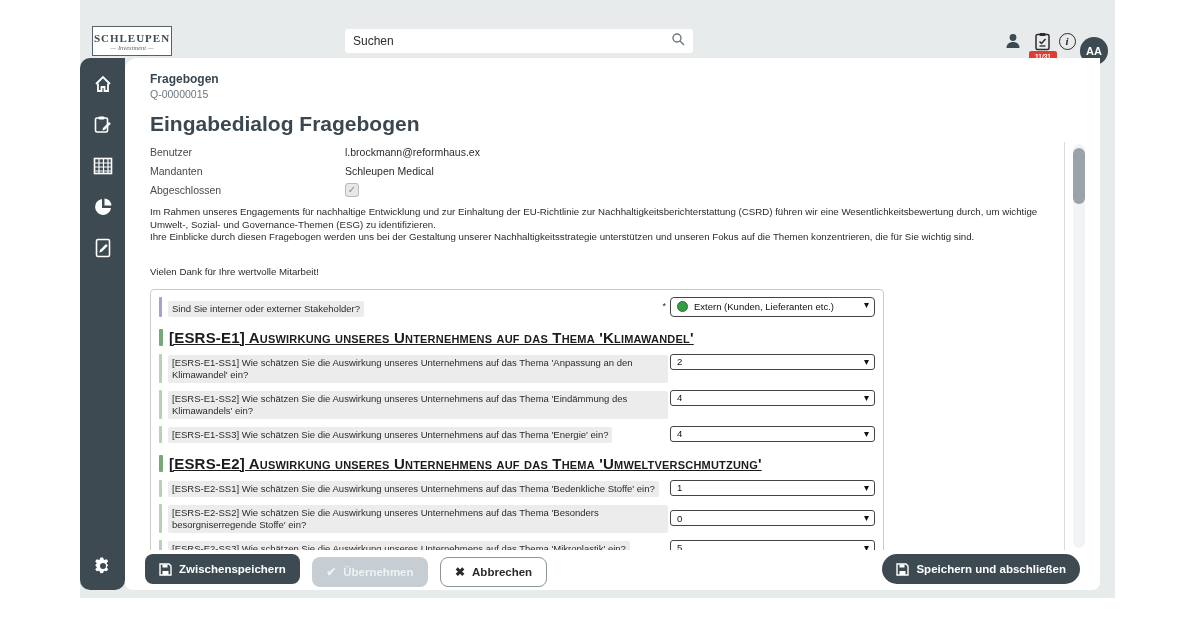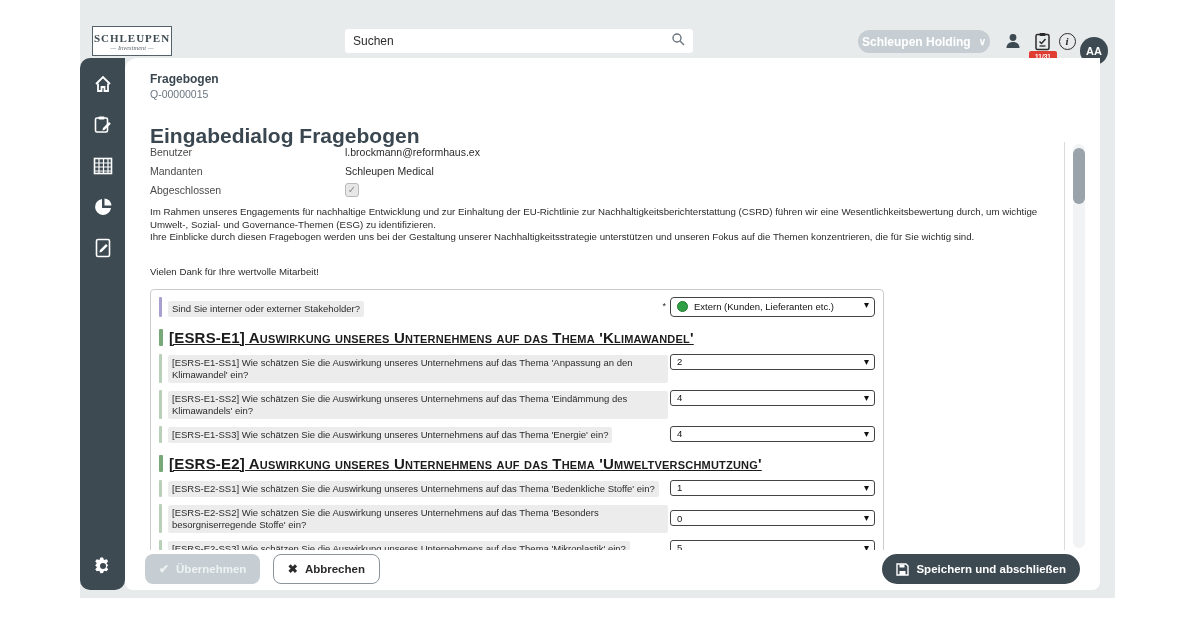--- a/index.html
+++ b/index.html
@@ -22,21 +22,21 @@
   
   #sidebar { position:absolute; left:0; top:58px; width:45px; height:532px; background:#3d4a52; border-radius:10px 0 10px 10px; display:flex; flex-direction:column; align-items:center; padding-top:14px; }
   .sb-icon { width:24px; height:24px; margin-bottom:17px; display:flex; align-items:center; justify-content:center; }
   .sb-gear { position:absolute; bottom:14px; left:0; width:45px; display:flex; justify-content:center; }
 
   
   #card { position:absolute; left:45px; top:58px; width:975px; height:532px; background:#fff; border-radius:12px 0 8px 8px; overflow:hidden; }
   .card-head { position:absolute; left:25px; top:14px; }
   .crumb { font-size:12px; font-weight:bold; color:#3a4750; }
   .record-id { font-size:10.5px; color:#6b7680; margin-top:2px; }
-  .page-title { position:absolute; left:25px; top:66px; font-size:21px; font-weight:bold; color:#3a4750; }
+  .page-title { position:absolute; left:25px; top:54px; font-size:21px; font-weight:bold; color:#3a4750; }
 
   
   #region { position:absolute; left:25px; top:84px; width:915px; height:408px; overflow:hidden; border-right:1px solid #d8dcde; padding-right:11px; }
   #vscroll-track { position:absolute; left:948px; top:86px; width:12px; height:404px; background:#f1f3f4; border-radius:6px; }
   #vscroll-thumb { position:absolute; left:0; top:4px; width:12px; height:56px; background:#9aa3a9; border-radius:6px; }
 
   .field-row { display:flex; height:19px; align-items:center; }
   .field-label { width:195px; font-size:10.5px; color:#4a4a4a; }
   .field-value { font-size:10.5px; color:#2b2b2b; }
   .checkbox { width:14px; height:14px; background:#e7e7e7; border:1px solid #b9b9b9; border-radius:3px; display:flex; align-items:center; justify-content:center; font-size:10px; color:#8a8a8a; }
@@ -85,24 +85,20 @@
     </div>
     <div class="search-wrap">
       <span class="search-text">Suchen</span>
       <span>
         <svg width="14" height="14" viewBox="0 0 14 14">
             <circle cx="6" cy="6" r="4" fill="none" stroke="#6b7680" stroke-width="1.4"></circle>
             <line x1="9" y1="9" x2="13" y2="13" stroke="#6b7680" stroke-width="1.4"></line>
           </svg>
       </span>
     </div>
-    <div class="tenant-pill">
-      <span>Schleupen Holding</span>
-      <span style="font-size:10px;">∨</span>
-    </div>
     <div class="tb-icon" style="left:922px;">
       <svg width="18" height="18" viewBox="0 0 18 18">
           <circle cx="9" cy="5.5" r="3.4" fill="#3d4a52"></circle>
           <path d="M2.5 16c0-4 3-6 6.5-6s6.5 2 6.5 6z" fill="#3d4a52"></path>
         </svg>
     </div>
     <div class="tb-icon" style="left:951px;">
       <svg width="17" height="19" viewBox="0 0 17 19">
           <rect x="2" y="2.5" width="13" height="15" rx="1.5" fill="none" stroke="#2b2b2b" stroke-width="1.5"></rect>
           <rect x="5.5" y="1" width="6" height="3" rx="1" fill="#2b2b2b"></rect>
@@ -258,20 +254,30 @@
         </div>
 
       </div>
     </div>
 
     <div id="vscroll-track">
       <div id="vscroll-thumb"></div>
     </div>
 
     <div id="actions">
+      <div class="btn btn-dark">
+        <span class="btn-ic">
+          <svg width="13" height="13" viewBox="0 0 13 13">
+              <path d="M1 1h9l2 2v9H1z" fill="none" stroke="#fff" stroke-width="1.4"></path>
+              <rect x="3.5" y="8" width="6" height="4" fill="#fff"></rect>
+              <rect x="3.5" y="1.5" width="5" height="3" fill="#fff"></rect>
+            </svg>
+        </span>
+        <span>Zwischenspeichern</span>
+      </div>
       <div class="btn btn-disabled">
         <span class="btn-ic">✔</span>
         <span>Übernehmen</span>
       </div>
       <div class="btn btn-outline">
         <span class="btn-ic">✖</span>
         <span>Abbrechen</span>
       </div>
       <div class="btn btn-pill">
         <span class="btn-ic">

